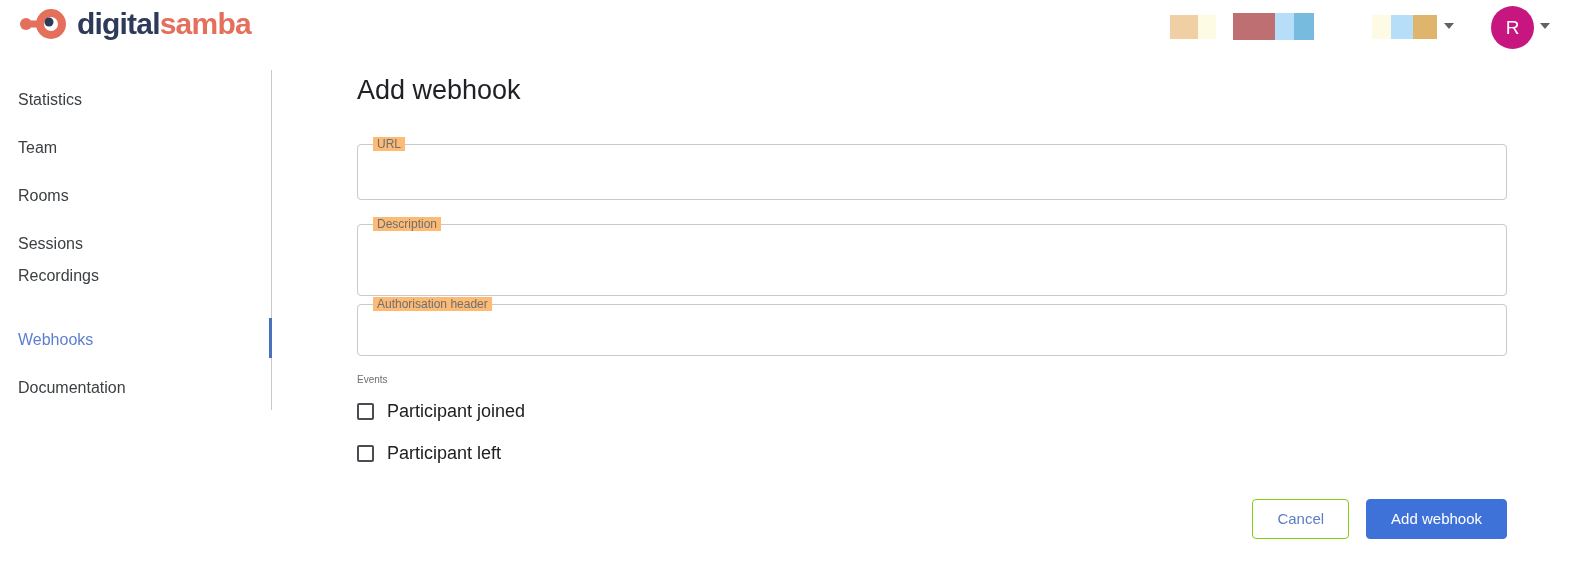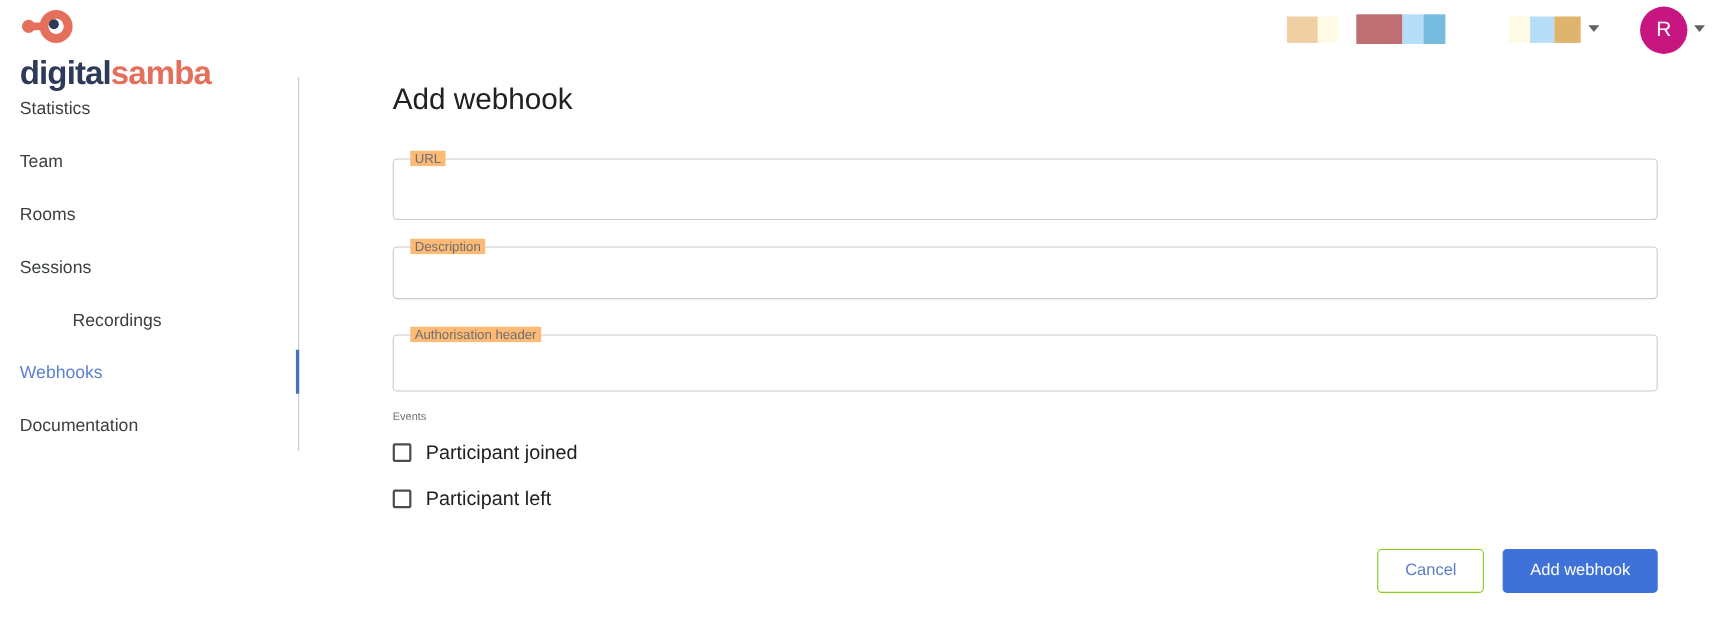--- a/index.html
+++ b/index.html
@@ -17,21 +17,21 @@
 
   
   .header {
     position: absolute; top: 0; left: 0;
     width: 1571px; height: 55px;
     background: #ffffff;
     display: flex; align-items: center;
   }
   .logo-wrap {
     position: absolute; left: 18px; top: 7px;
-    display: flex; align-items: flex-start; gap: 9px; flex-direction: column;
+    display: flex; align-items: center; gap: 9px;
   }
   .logo-mark { width: 50px; height: 34px; display: block; }
   .logo-text {
     font-size: 30px; font-weight: bold; letter-spacing: -0.8px;
     line-height: 34px; white-space: nowrap;
   }
   .logo-text .lt-a { color: #2e3a59; }
   .logo-text .lt-b { color: #e4705c; }
   .swatch-group { display: flex; align-items: center; height: 24px; }
   .swatch { height: 24px; display: block; }
@@ -90,21 +90,21 @@
   }
   .field-input {
     width: 100%; height: 100%;
     border: none; outline: none; background: transparent;
     font-family: "Liberation Sans", sans-serif;
     font-size: 15px; color: #202124;
     padding: 10px 14px; resize: none;
   }
 
   #field-url { top: 144px; height: 56px; }
-  #field-description { top: 224px; height: 48px; }
+  #field-description { top: 224px; height: 72px; }
   #field-auth { top: 304px; height: 52px; }
 
   .events-label {
     position: absolute; left: 357px; top: 371px;
     font-size: 10px; color: #6b6f73; line-height: 18px;
   }
   .checkbox-row {
     position: absolute; left: 357px;
     display: flex; align-items: center; gap: 13px;
   }
@@ -187,21 +187,21 @@
   </div>
 
   <nav>
     <div class="nav-divider"></div>
     <div class="nav-active-bar"></div>
 
     <div class="nav-item" style="top:90px;">Statistics</div>
     <div class="nav-item" style="top:138px;">Team</div>
     <div class="nav-item" style="top:186px;">Rooms</div>
     <div class="nav-item" style="top:234px;">Sessions</div>
-    <div class="nav-item" style="top:282px;margin-left:48px;">Recordings</div>
+    <div class="nav-item" style="top:266px;">Recordings</div>
     <div class="nav-item active" style="top:330px;">Webhooks</div>
     <div class="nav-item" style="top:378px;">Documentation</div>
   </nav>
 
   <h1 class="page-title">Add webhook</h1>
 
   <div class="field" id="field-url">
     <span class="field-label">URL</span>
     <input class="field-input" type="text" value="" style="">
   </div>

